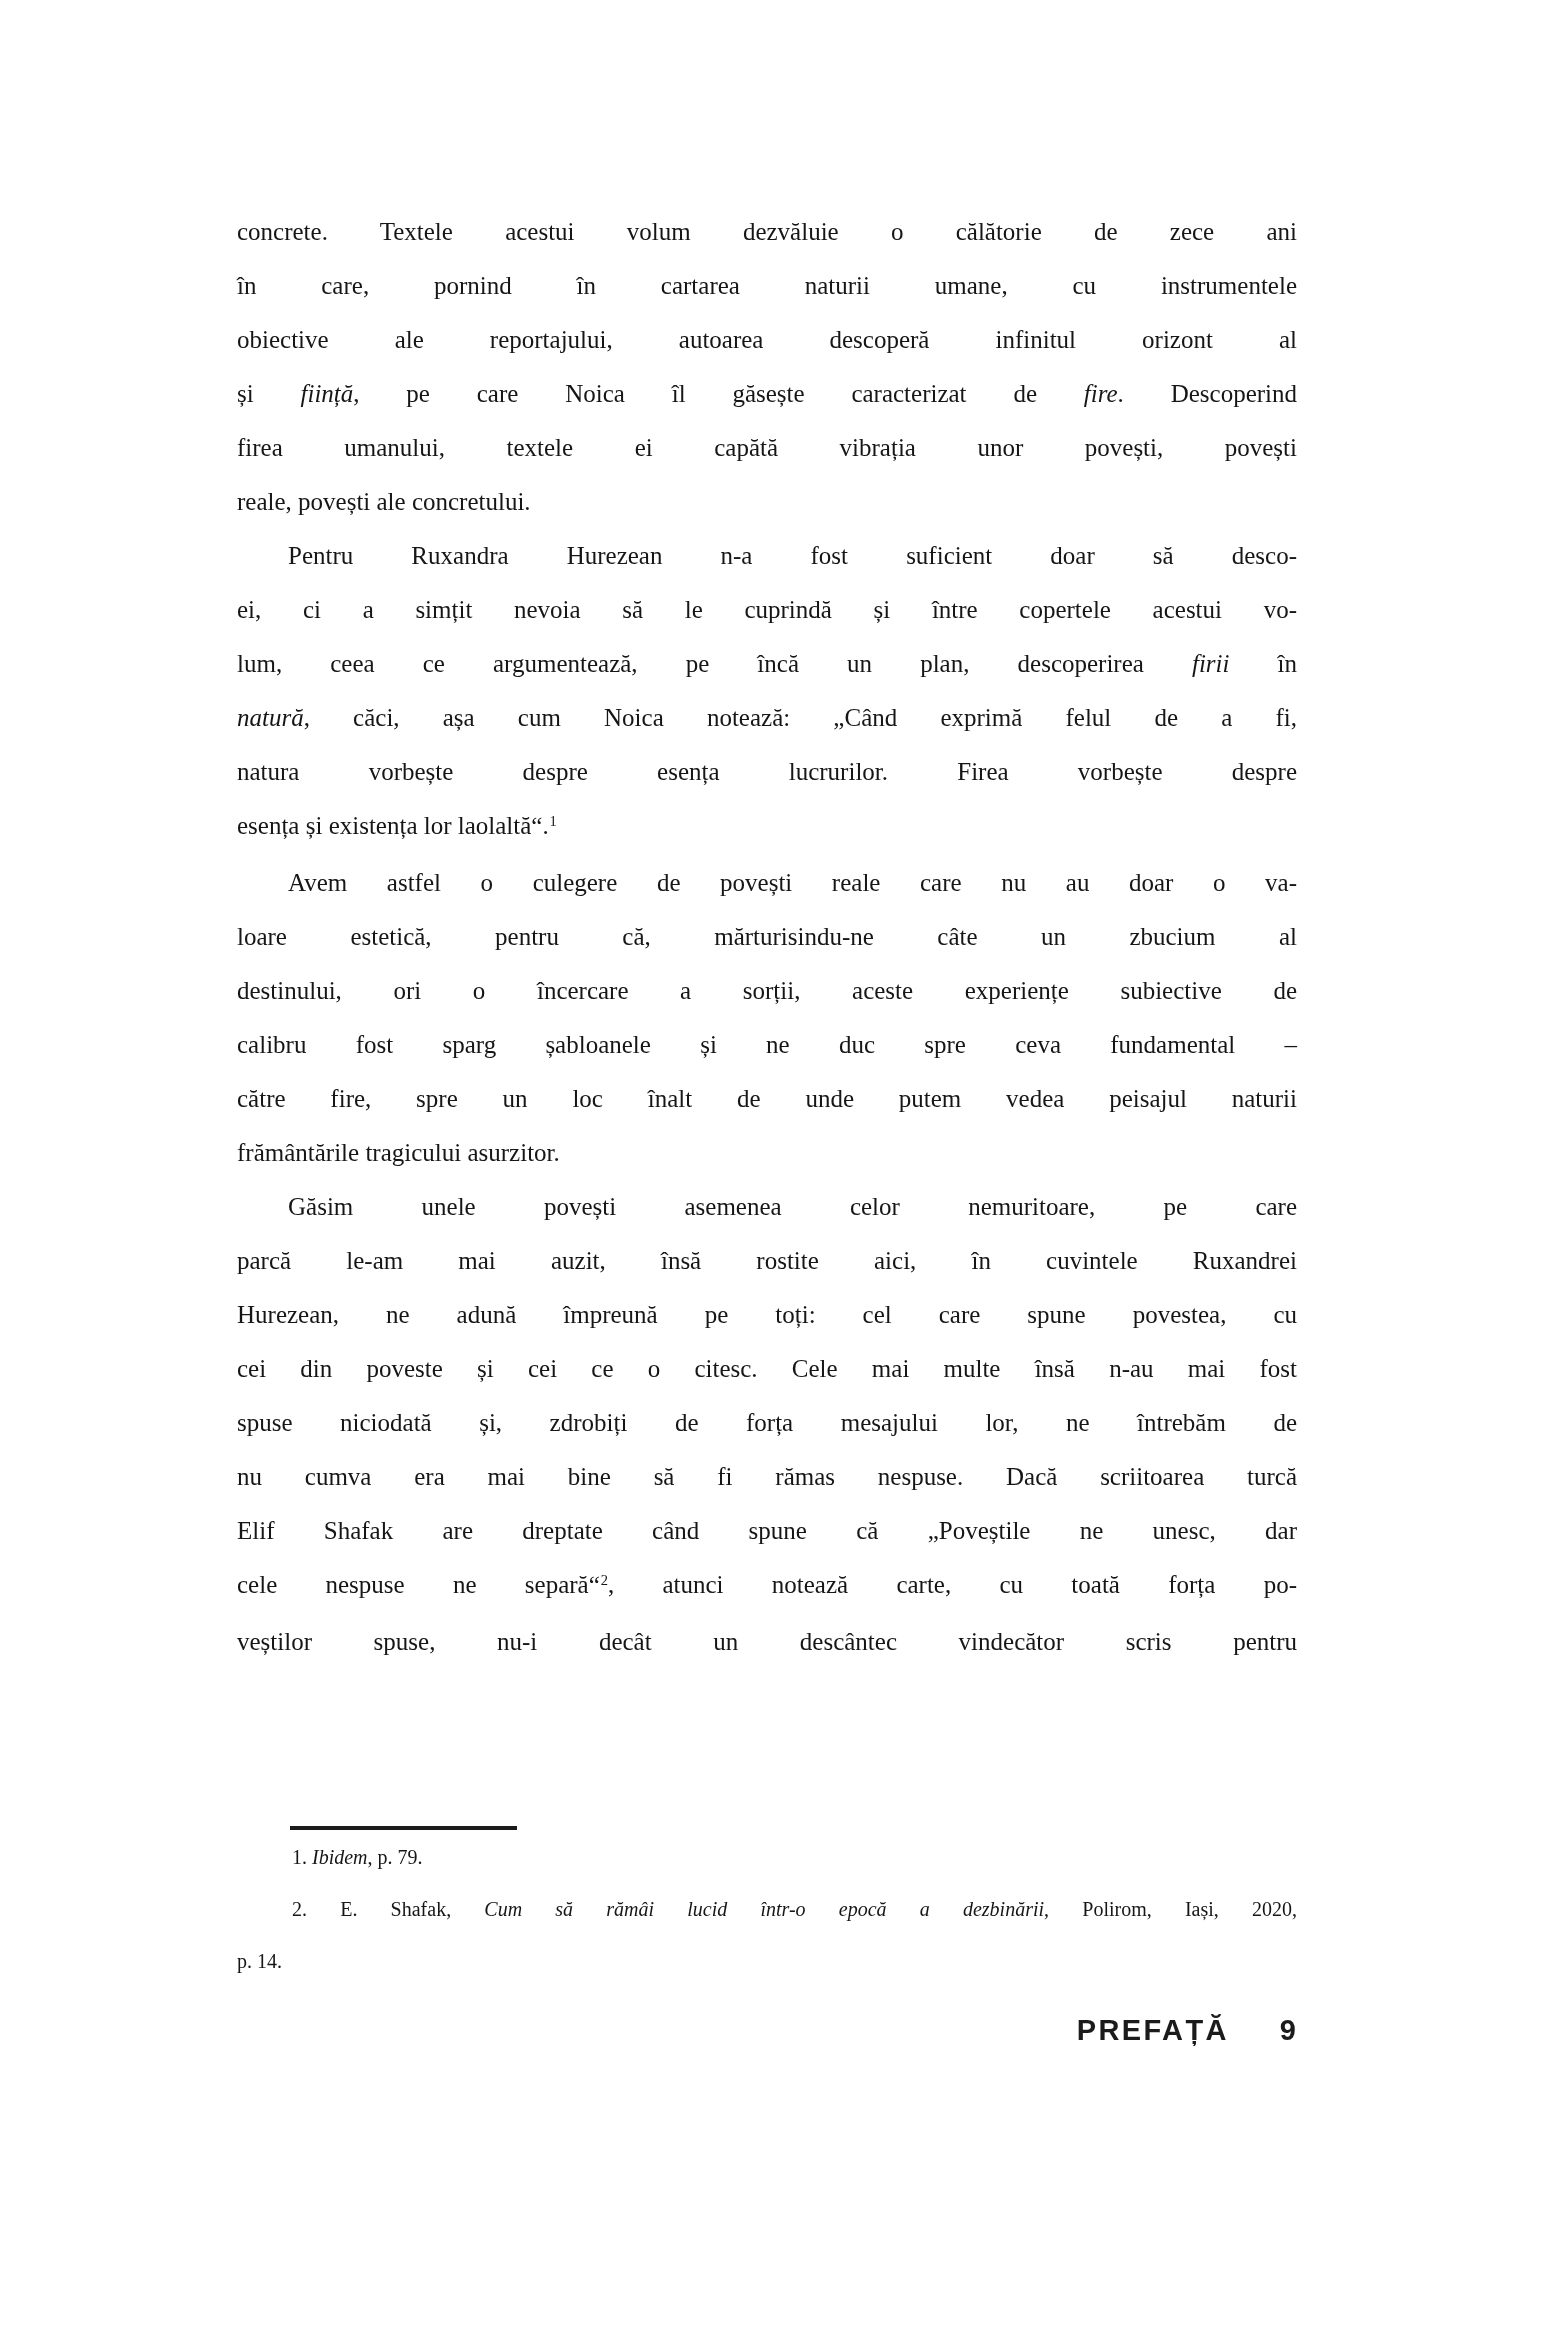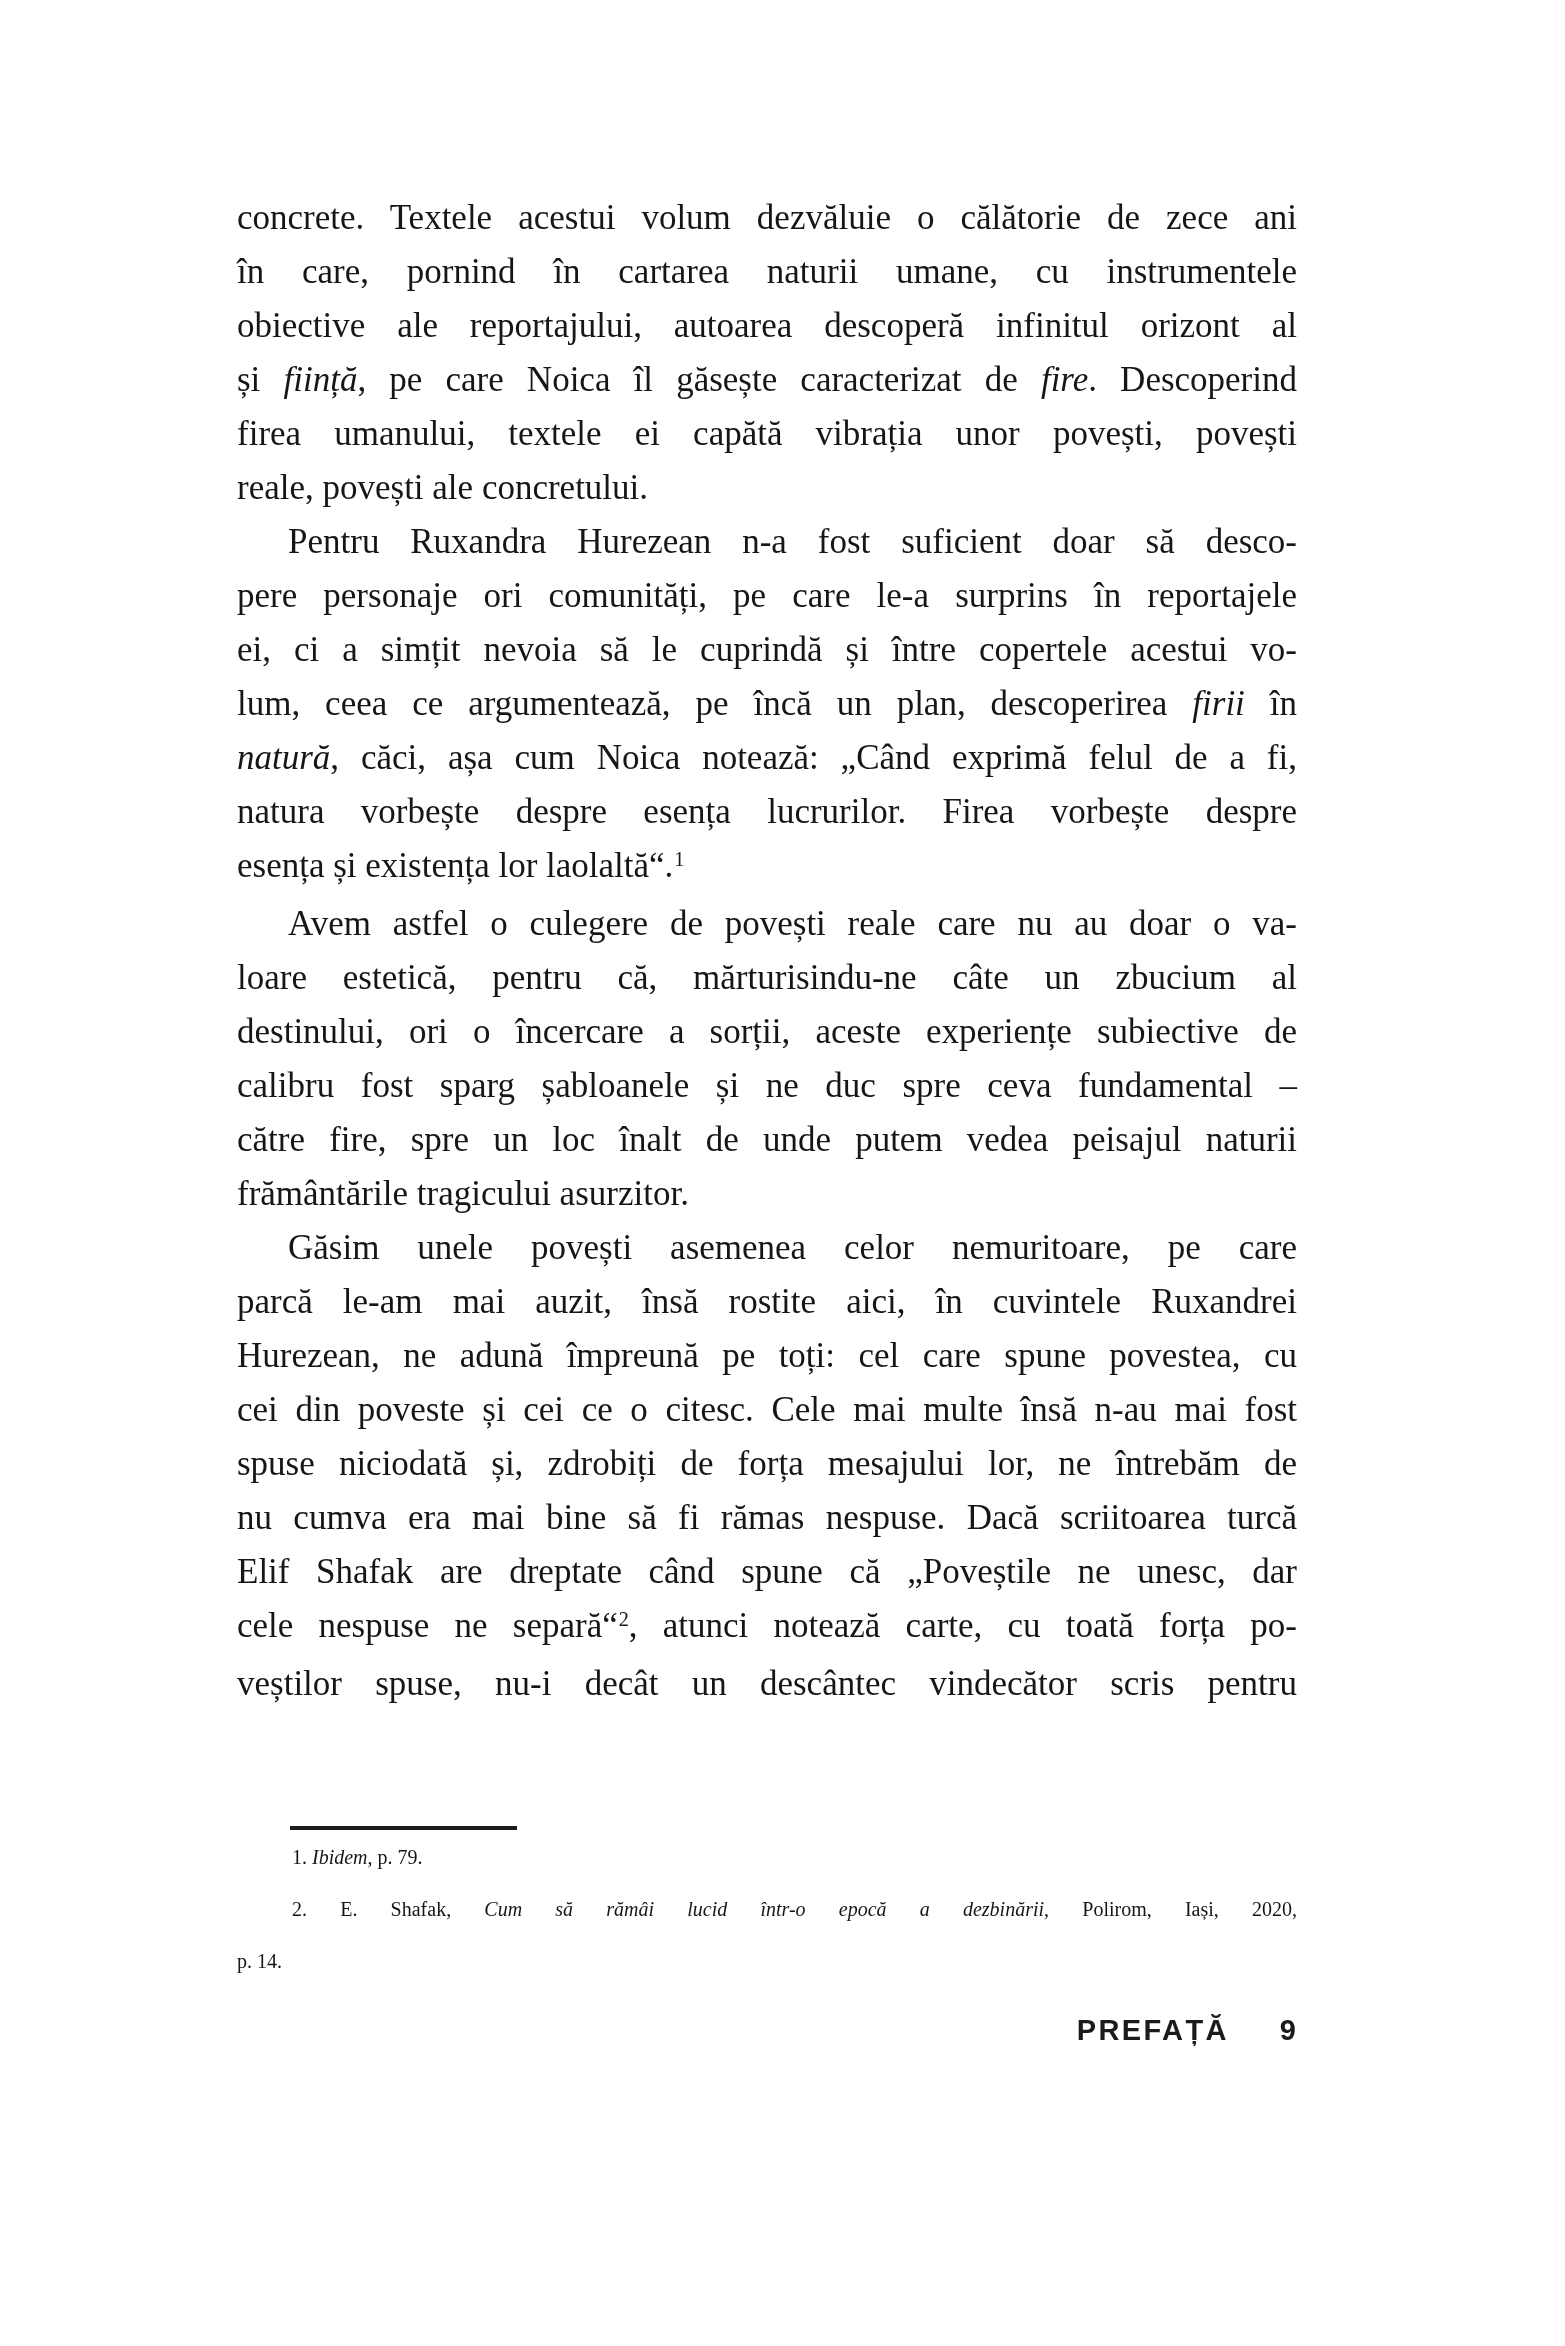--- a/index.html
+++ b/index.html
@@ -11,22 +11,22 @@
     color: #161616;
   }
   .page {
     position: absolute; inset: 0;
     background: #ffffff;
     overflow: hidden;
   }
   
   .body-text {
     position: absolute;
-    left: 237px; top: 191px; width: 1060px;
-    font-size: 35px; line-height: 54px;
+    left: 237px; top: 205px; width: 1060px;
+    font-size: 25px; line-height: 54px;
   }
   .para { margin: 0; }
   .line { min-height: 54px; }
   .line.j { text-align: justify; text-align-last: justify; word-spacing: -1.9px; }
   .line.l { text-align: right;   text-align-last: left; }
   .body-text .line.first { text-indent: 51px; }
   .it  { font-style: italic; }
   .sup { font-size: 0.58em; position: relative; top: -0.52em; margin-left: 0.9px; }
   
   .footnote-rule {
@@ -65,21 +65,20 @@
       <div class="para">
         <div class="line j"><span>concrete. Textele acestui volum dezvăluie o călătorie de zece ani</span></div>
         <div class="line j"><span>în care, pornind în cartarea naturii umane, cu instrumentele</span></div>
         <div class="line j"><span>obiective ale reportajului, autoarea descoperă infinitul orizont al</span></div>
         <div class="line j"><span>și </span><span class="it">ființă</span><span>, pe care Noica îl găsește caracterizat de </span><span class="it">fire</span><span>. Descoperind</span></div>
         <div class="line j"><span>firea umanului, textele ei capătă vibrația unor povești, povești</span></div>
         <div class="line l"><span>reale, povești ale concretului.</span></div>
       </div>
       <div class="para">
         <div class="line j first"><span>Pentru Ruxandra Hurezean n-a fost suficient doar să desco-</span></div>
-        <div class="line j"><span>pere personaje ori comunități, pe care le-a surprins în reportajele</span></div>
         <div class="line j"><span>ei, ci a simțit nevoia să le cuprindă și între copertele acestui vo-</span></div>
         <div class="line j"><span>lum, ceea ce argumentează, pe încă un plan, descoperirea </span><span class="it">firii</span><span> în</span></div>
         <div class="line j"><span class="it">natură</span><span>, căci, așa cum Noica notează: „Când exprimă felul de a fi,</span></div>
         <div class="line j"><span>natura vorbește despre esența lucrurilor. Firea vorbește despre</span></div>
         <div class="line l"><span>esența și existența lor laolaltă“.</span><span class="sup">1</span></div>
       </div>
       <div class="para">
         <div class="line j first"><span>Avem astfel o culegere de povești reale care nu au doar o va-</span></div>
         <div class="line j"><span>loare estetică, pentru că, mărturisindu-ne câte un zbucium al</span></div>
         <div class="line j"><span>destinului, ori o încercare a sorții, aceste experiențe subiective de</span></div>

